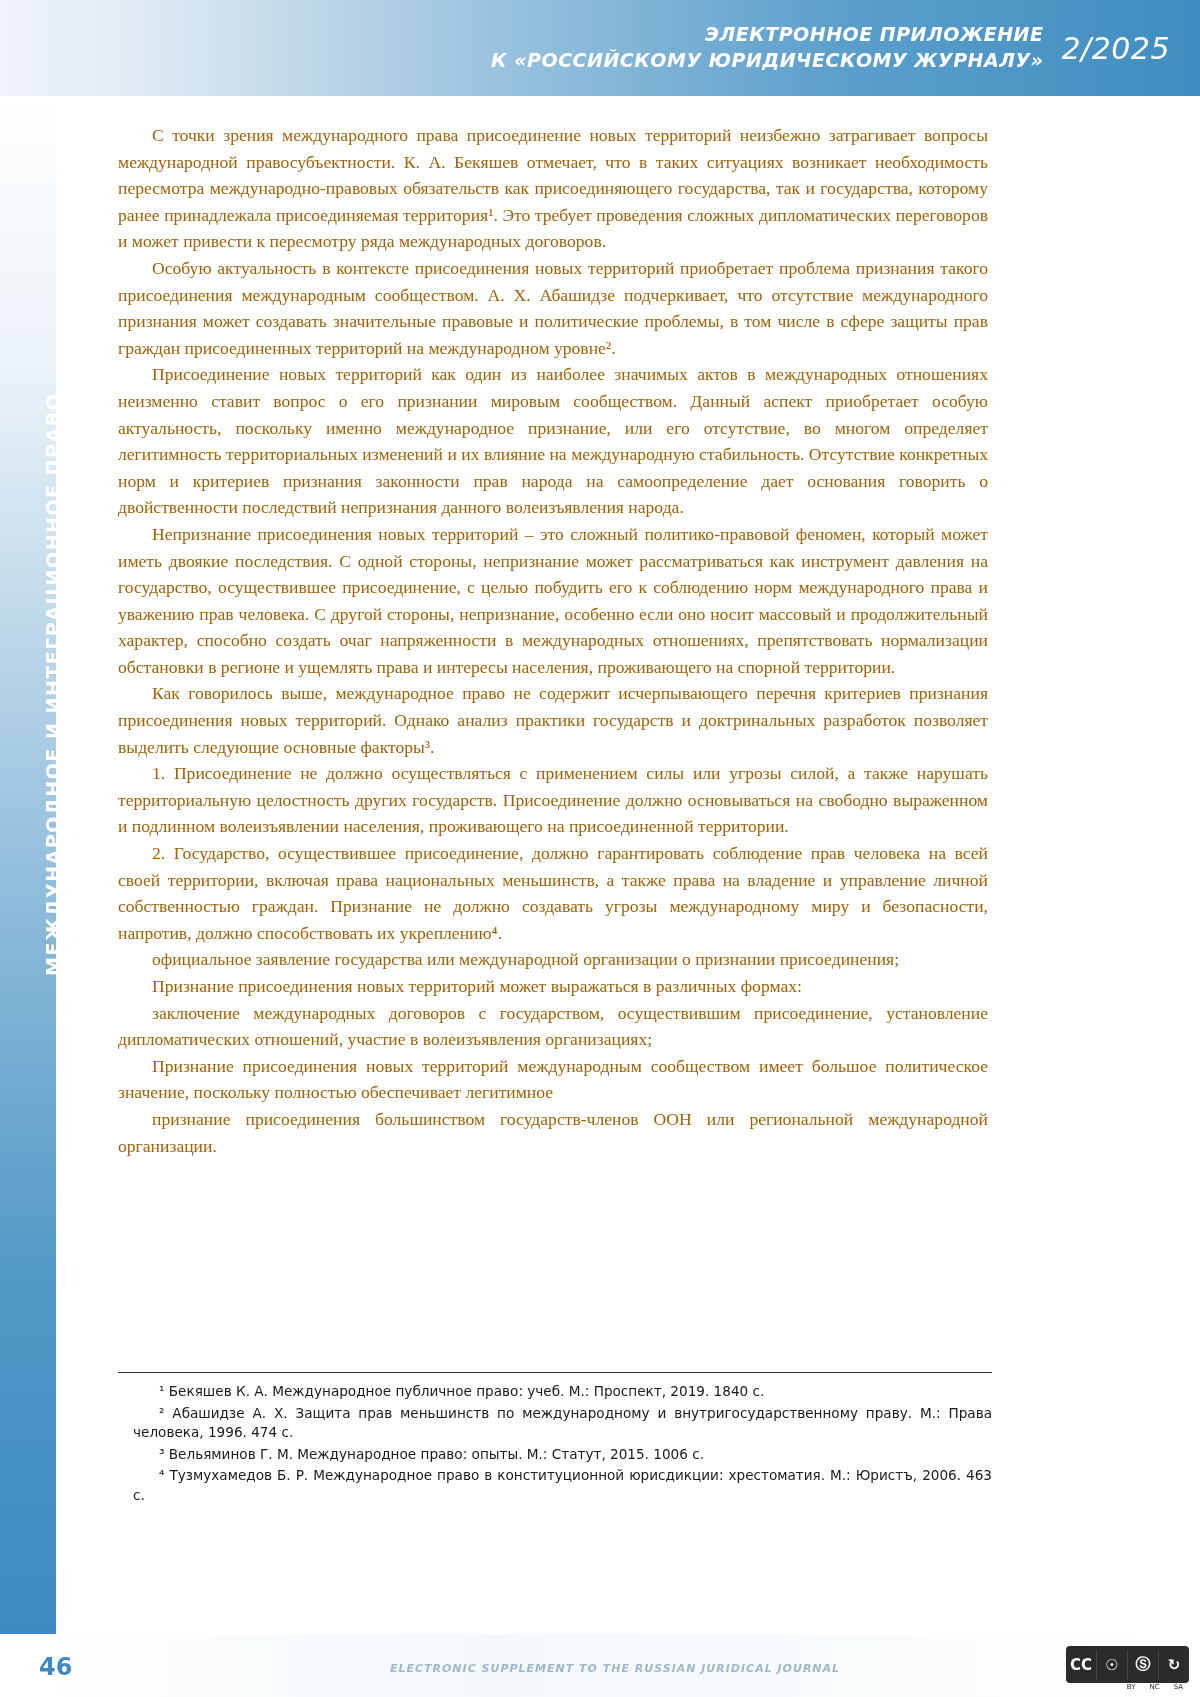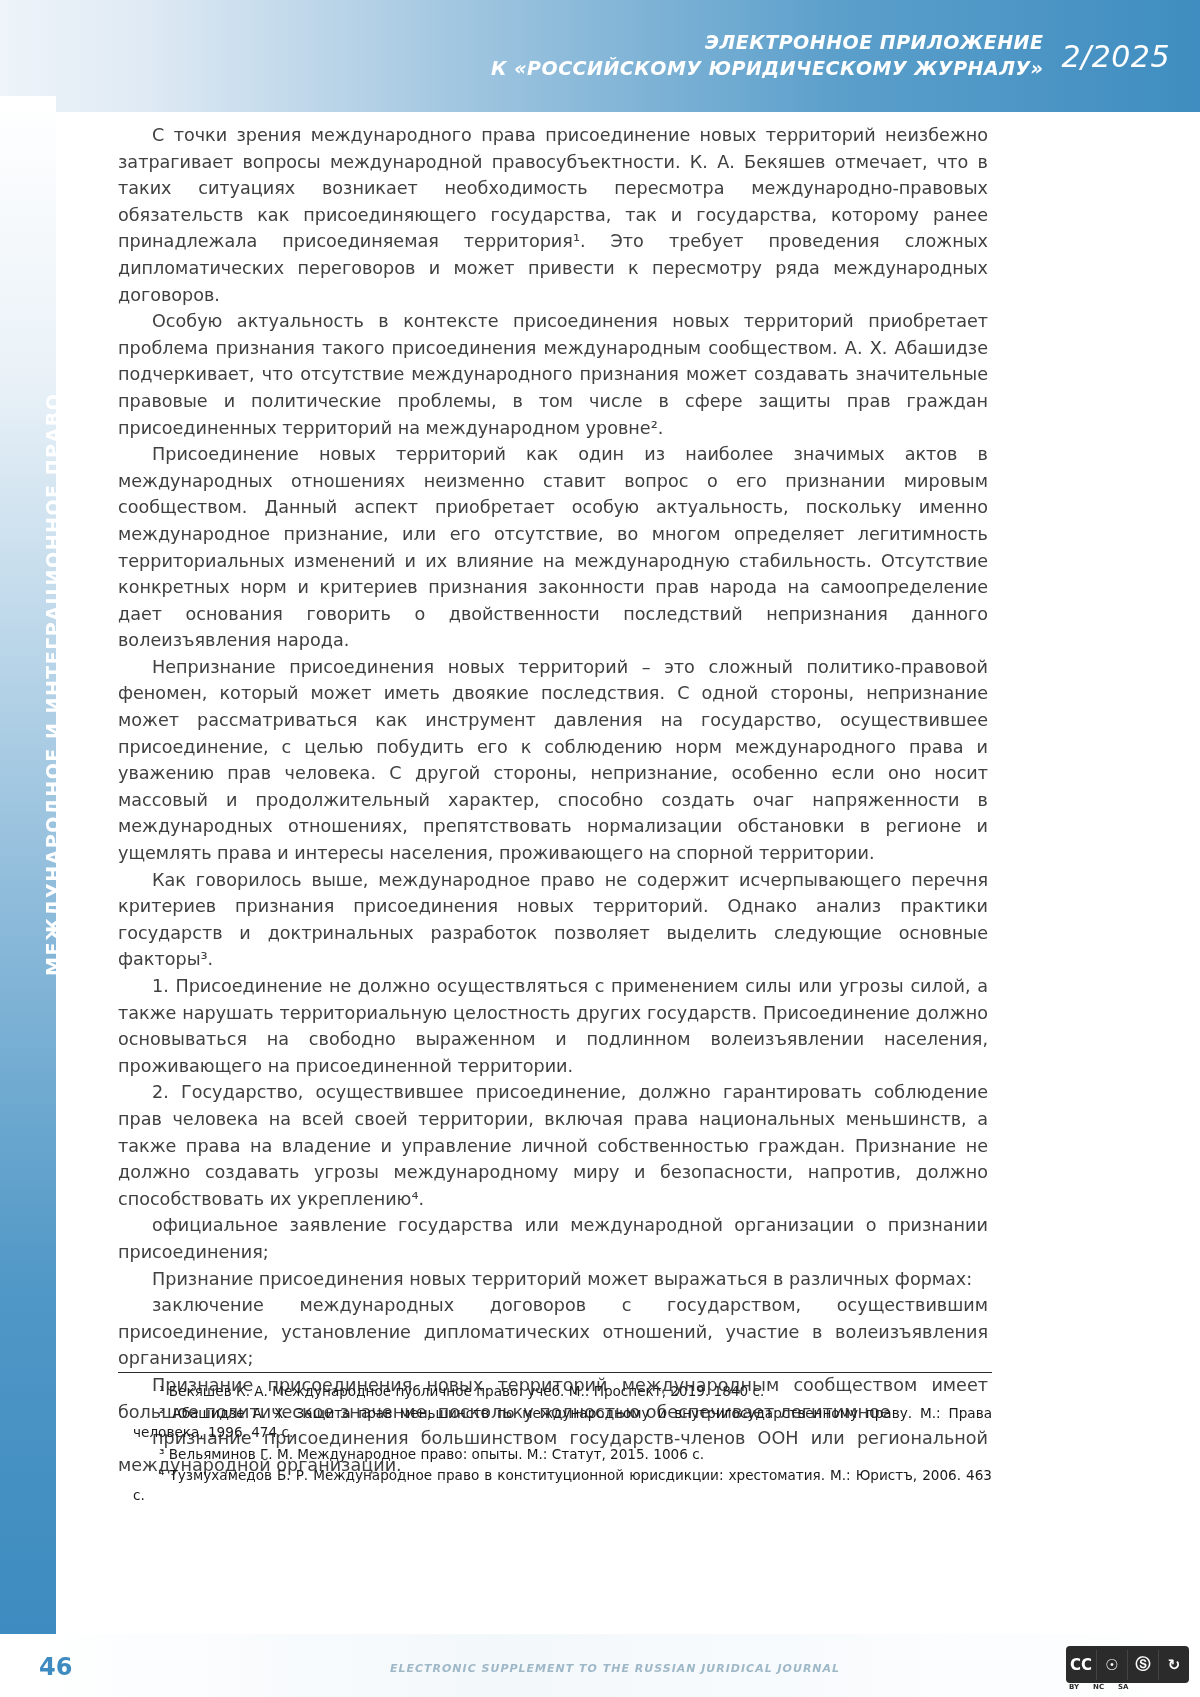--- a/index.html
+++ b/index.html
@@ -14,21 +14,21 @@
     position: relative;
     overflow: hidden;
   }
 
   
   .page-header {
     position: absolute;
     top: 0;
     left: 0;
     width: 1200px;
-    height: 112px;
+    height: 96px;
     background: linear-gradient(90deg, #eef4f9 0%, #dfeaf4 12%, #9dc4df 40%, #5b9fcb 70%, #3f8dc0 100%);
     display: flex;
     align-items: center;
     justify-content: flex-end;
     box-sizing: border-box;
     padding-right: 30px;
   }
   .header-text {
     text-align: right;
     color: #ffffff;
@@ -83,22 +83,23 @@
     left: 118px;
     top: 122px;
     width: 870px;
   }
   p.para {
     margin: 0;
     font-size: 17.6px;
     line-height: 26.6px;
     text-align: justify;
     text-indent: 34px;
-    color: #404040;
+    color: #a16207;
     hyphens: manual;
+    font-family: Liberation Serif, serif;
   }
 
   
   .footnotes {
     position: absolute;
     left: 118px;
     top: 1372px;
     width: 874px;
     border-top: 1px solid #2b2b2b;
     padding-top: 9px;
@@ -164,22 +165,22 @@
   }
   .cc-cell:last-child { border-right: none; }
   .cc-sub {
     position: absolute;
     right: 26px;
     bottom: 6px;
     width: 120px;
     display: flex;
     color: #2b2b2b;
     font-size: 7px;
-    font-weight: bold;
-    justify-content: flex-start;
+    font-weight: normal;
+    justify-content: flex-end;
     gap: 14px;
     padding-right: 6px;
     box-sizing: border-box;
   }
 </style>
 </head>
 <body>
 
 <div class="page-header">
   <div class="header-inner">

